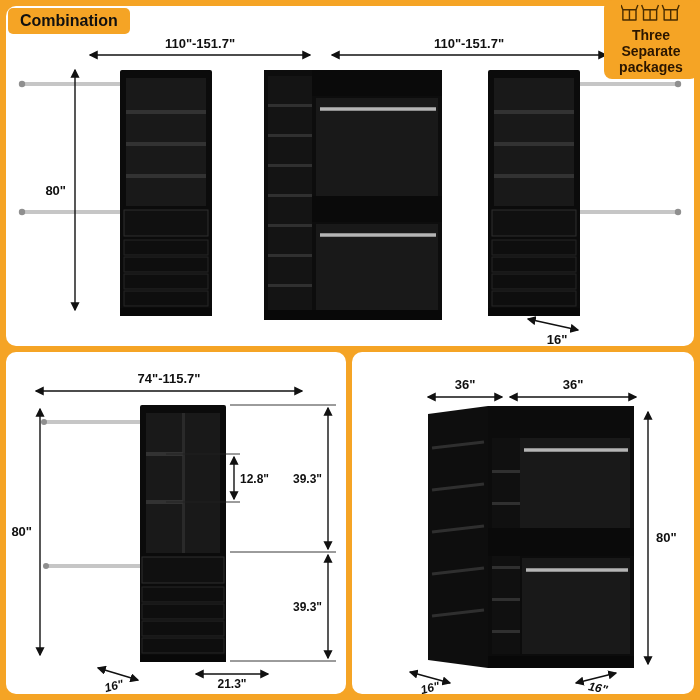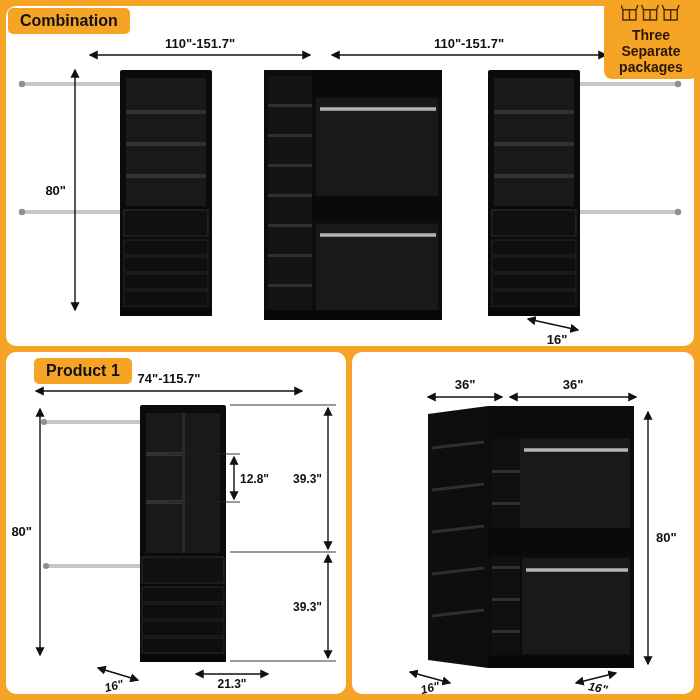--- a/index.html
+++ b/index.html
@@ -119,21 +119,20 @@
         <rect x="1" y="8" width="14" height="11"></rect>
         <path d="M1 8 L-1 3 M15 8 L17 3 M8 8 L8 19"></path>
       </g>
     </g>
   </svg>
   <div class="pkg-line">Three Separate</div>
   <div class="pkg-line">packages</div>
 </div>
 
 <div id="panel-product1" class="panel">
-  <div class="title-badge">Product 1</div>
   <svg class="art" viewBox="0 0 340 342">
     <defs>
       <marker id="mB" viewBox="0 0 10 10" refX="8.5" refY="5" markerWidth="6.5" markerHeight="6.5" orient="auto-start-reverse">
         <path d="M0 0 L10 5 L0 10 Z" fill="#111"></path>
       </marker>
     </defs>
 
     <g>
       <line class="rod" x1="38" y1="70" x2="138" y2="70"></line>
       <circle cx="38" cy="70" r="3" fill="#8f8f8f"></circle>

